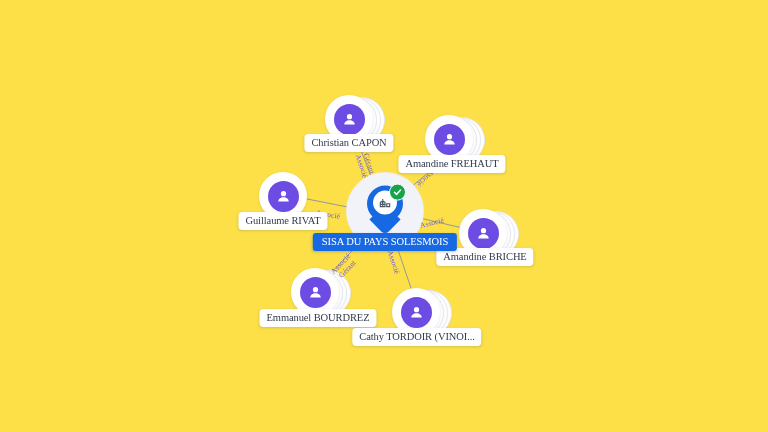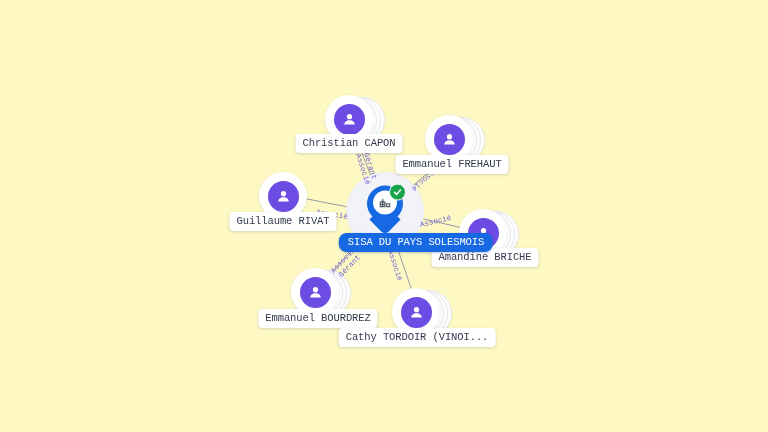--- a/index.html
+++ b/index.html
@@ -4,23 +4,23 @@
 <style>
   html, body {
     margin: 0;
     padding: 0;
     background: #ffffff;
   }
   #canvas {
     position: relative;
     width: 768px;
     height: 432px;
-    background: #fef9c3;
+    background: #fde047;
     overflow: hidden;
-    font-family: Liberation Mono, monospace;
+    font-family: Liberation Serif, serif;
     -webkit-font-smoothing: antialiased;
   }
   #edge-layer {
     position: absolute;
     left: 0;
     top: 0;
     width: 768px;
     height: 432px;
   }
   
@@ -93,25 +93,24 @@
     z-index: 4;
   }
   .company-label {
     position: absolute;
     transform: translate(-50%, 0);
     background: #1668e3;
     color: #ffffff;
     font-size: 10.5px;
     letter-spacing: -0.1px;
     padding: 3px 9px 4px 9px;
-    border-radius: 8px;
+    border-radius: 3px;
     white-space: nowrap;
     box-shadow: 0 1px 3px rgba(20,60,140,0.28);
     z-index: 30;
-    margin-left: 31px;
   }
   
   .person-node {
     position: absolute;
     transform: translate(-50%, -50%);
     width: 52px;
     height: 52px;
   }
   .stack {
     position: absolute;
@@ -216,21 +215,21 @@
         <div class="stack s1"></div>
         <div class="avatar-ring">
           <div class="avatar">
             <svg width="17" height="17" viewBox="0 0 24 24" fill="#ffffff">
               <circle cx="12" cy="8" r="3.7"></circle>
               <path d="M4.6 19.2c0-3.9 3.3-6.2 7.4-6.2s7.4 2.3 7.4 6.2z"></path>
             </svg>
           </div>
         </div>
       </div>
-      <div class="person-label" style="left: 452px; top: 155px;">Emmanuel FREHAUT</div>
+      <div class="person-label" style="left: 452px; top: 155px;">Amandine FREHAUT</div>
       <div class="person-node" style="left: 285px; top: 196px;">
         <div class="avatar-ring">
           <div class="avatar">
             <svg width="17" height="17" viewBox="0 0 24 24" fill="#ffffff">
               <circle cx="12" cy="8" r="3.7"></circle>
               <path d="M4.6 19.2c0-3.9 3.3-6.2 7.4-6.2s7.4 2.3 7.4 6.2z"></path>
             </svg>
           </div>
         </div>
       </div>

